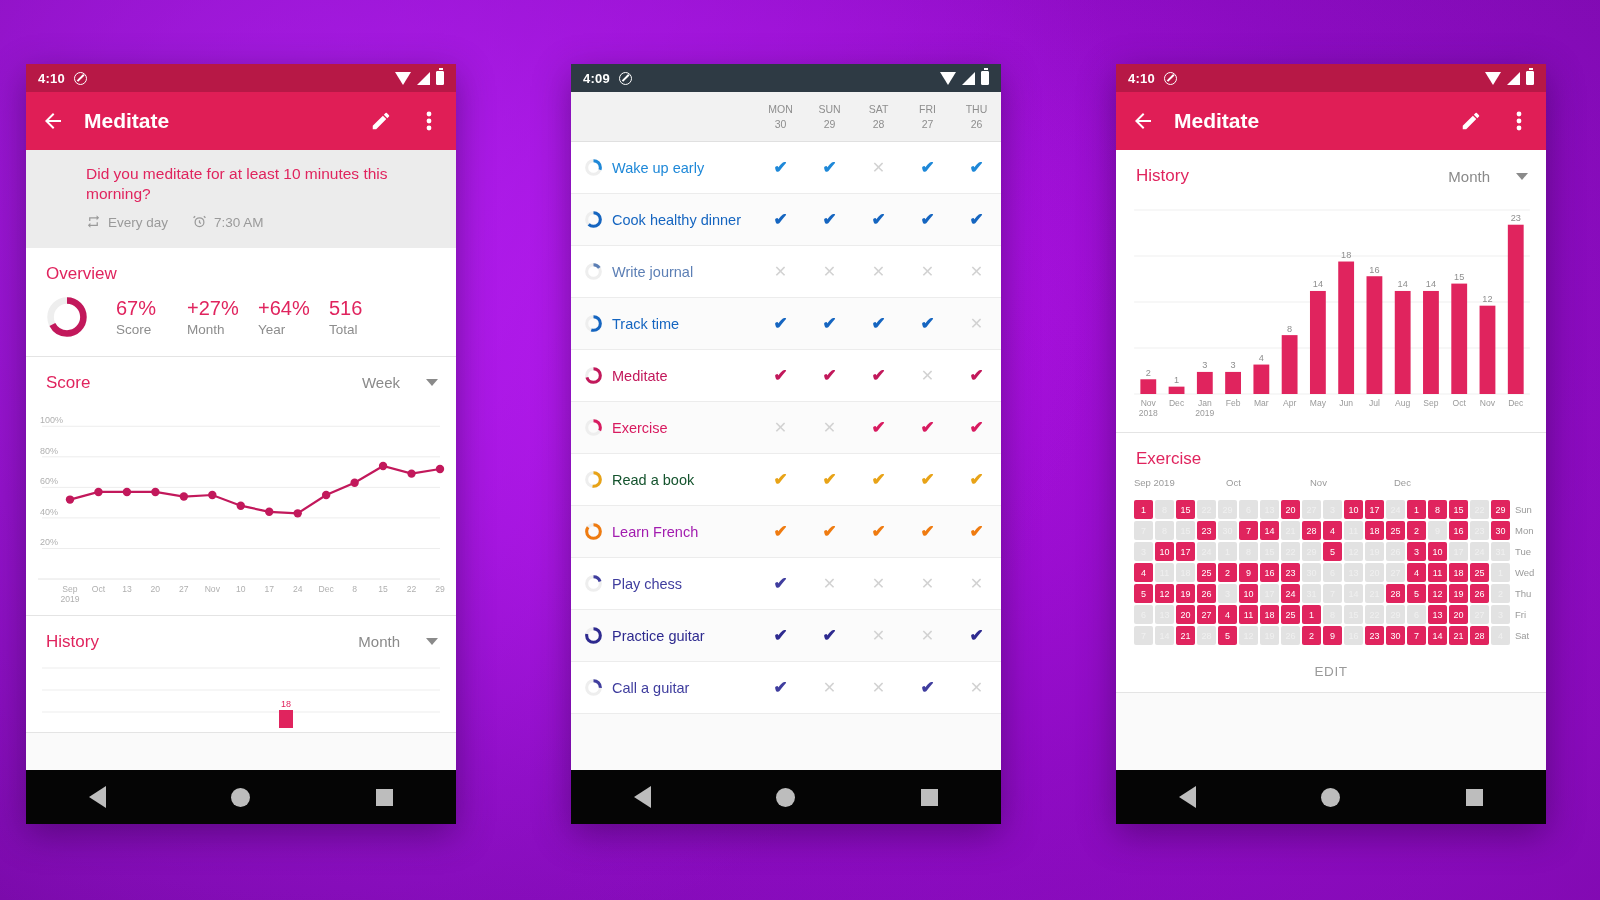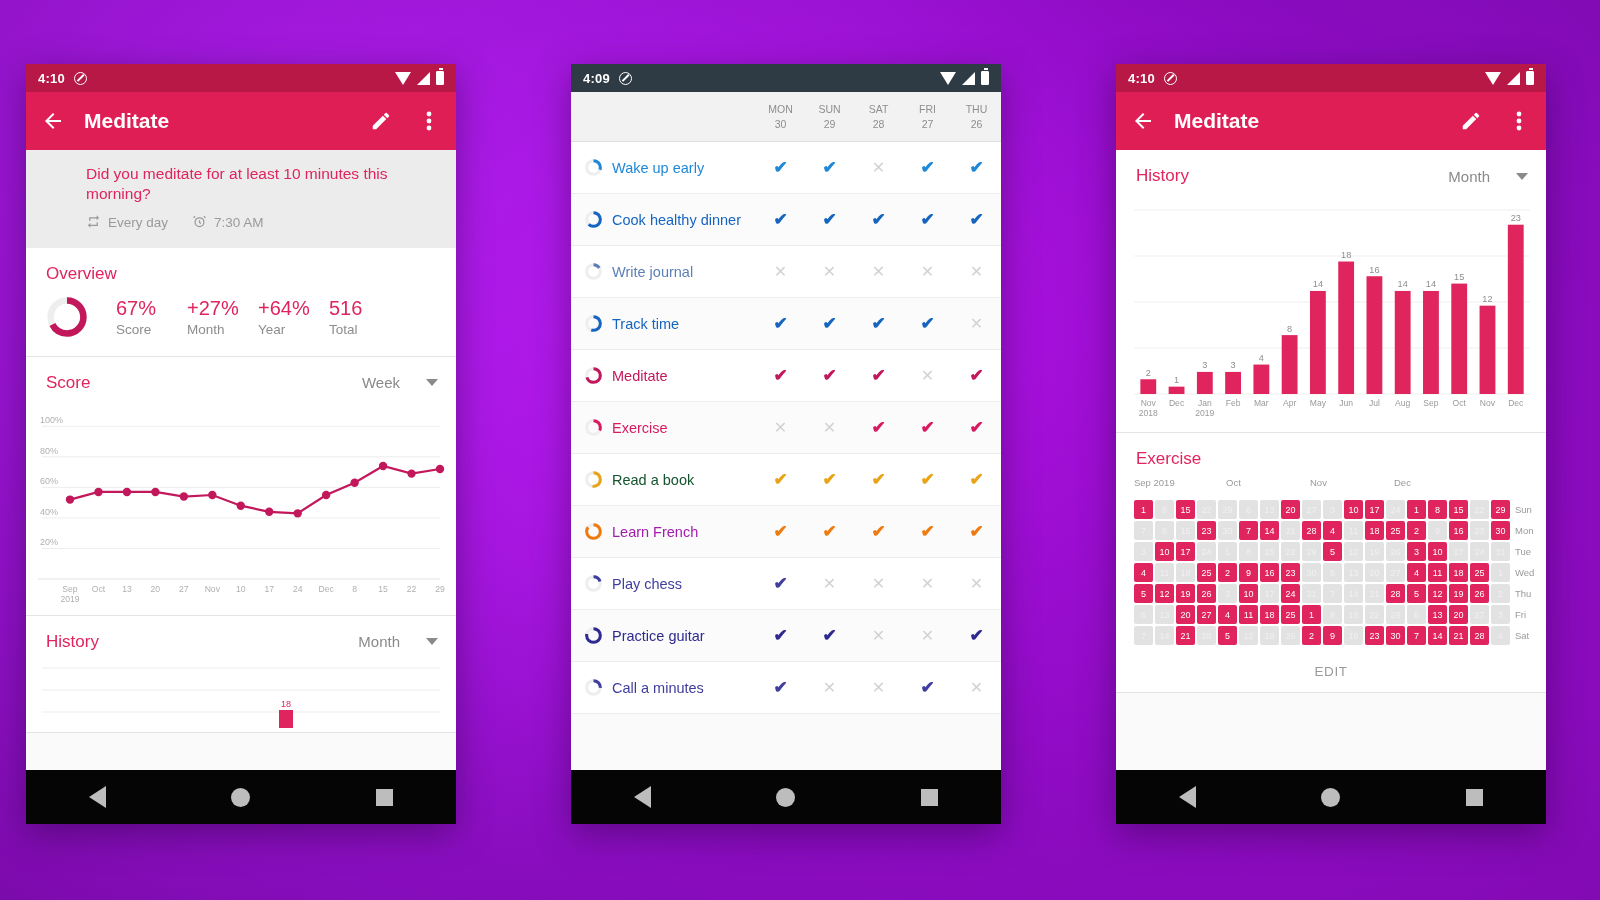--- a/index.html
+++ b/index.html
@@ -444,21 +444,21 @@
         <div class="mark x">✕</div>
         <div class="mark x">✕</div>
         <div class="mark" style="color: rgb(46, 42, 143);">✔</div>
       </div>
       <div class="habit-row">
         <div class="h-left">
           <svg width="19" height="19" viewBox="0 0 20 20">
             <circle cx="10" cy="10" r="7.2" fill="none" stroke="#eeeeee" stroke-width="3.2"></circle>
             <circle cx="10" cy="10" r="7.2" fill="none" stroke="#3f3d9e" stroke-width="3.2" stroke-dasharray="11.762122895040186 45.23893421169302" transform="rotate(-90 10 10)"></circle>
           </svg>
-          <span class="h-name" style="color: rgb(63, 61, 158);">Call a minutes</span>
+          <span class="h-name" style="color: rgb(63, 61, 158);">Call a guitar</span>
         </div>
         <div class="mark" style="color: rgb(63, 61, 158);">✔</div>
         <div class="mark x">✕</div>
         <div class="mark x">✕</div>
         <div class="mark" style="color: rgb(63, 61, 158);">✔</div>
         <div class="mark x">✕</div>
       </div>
     </div>
 
   <div class="navbar">

